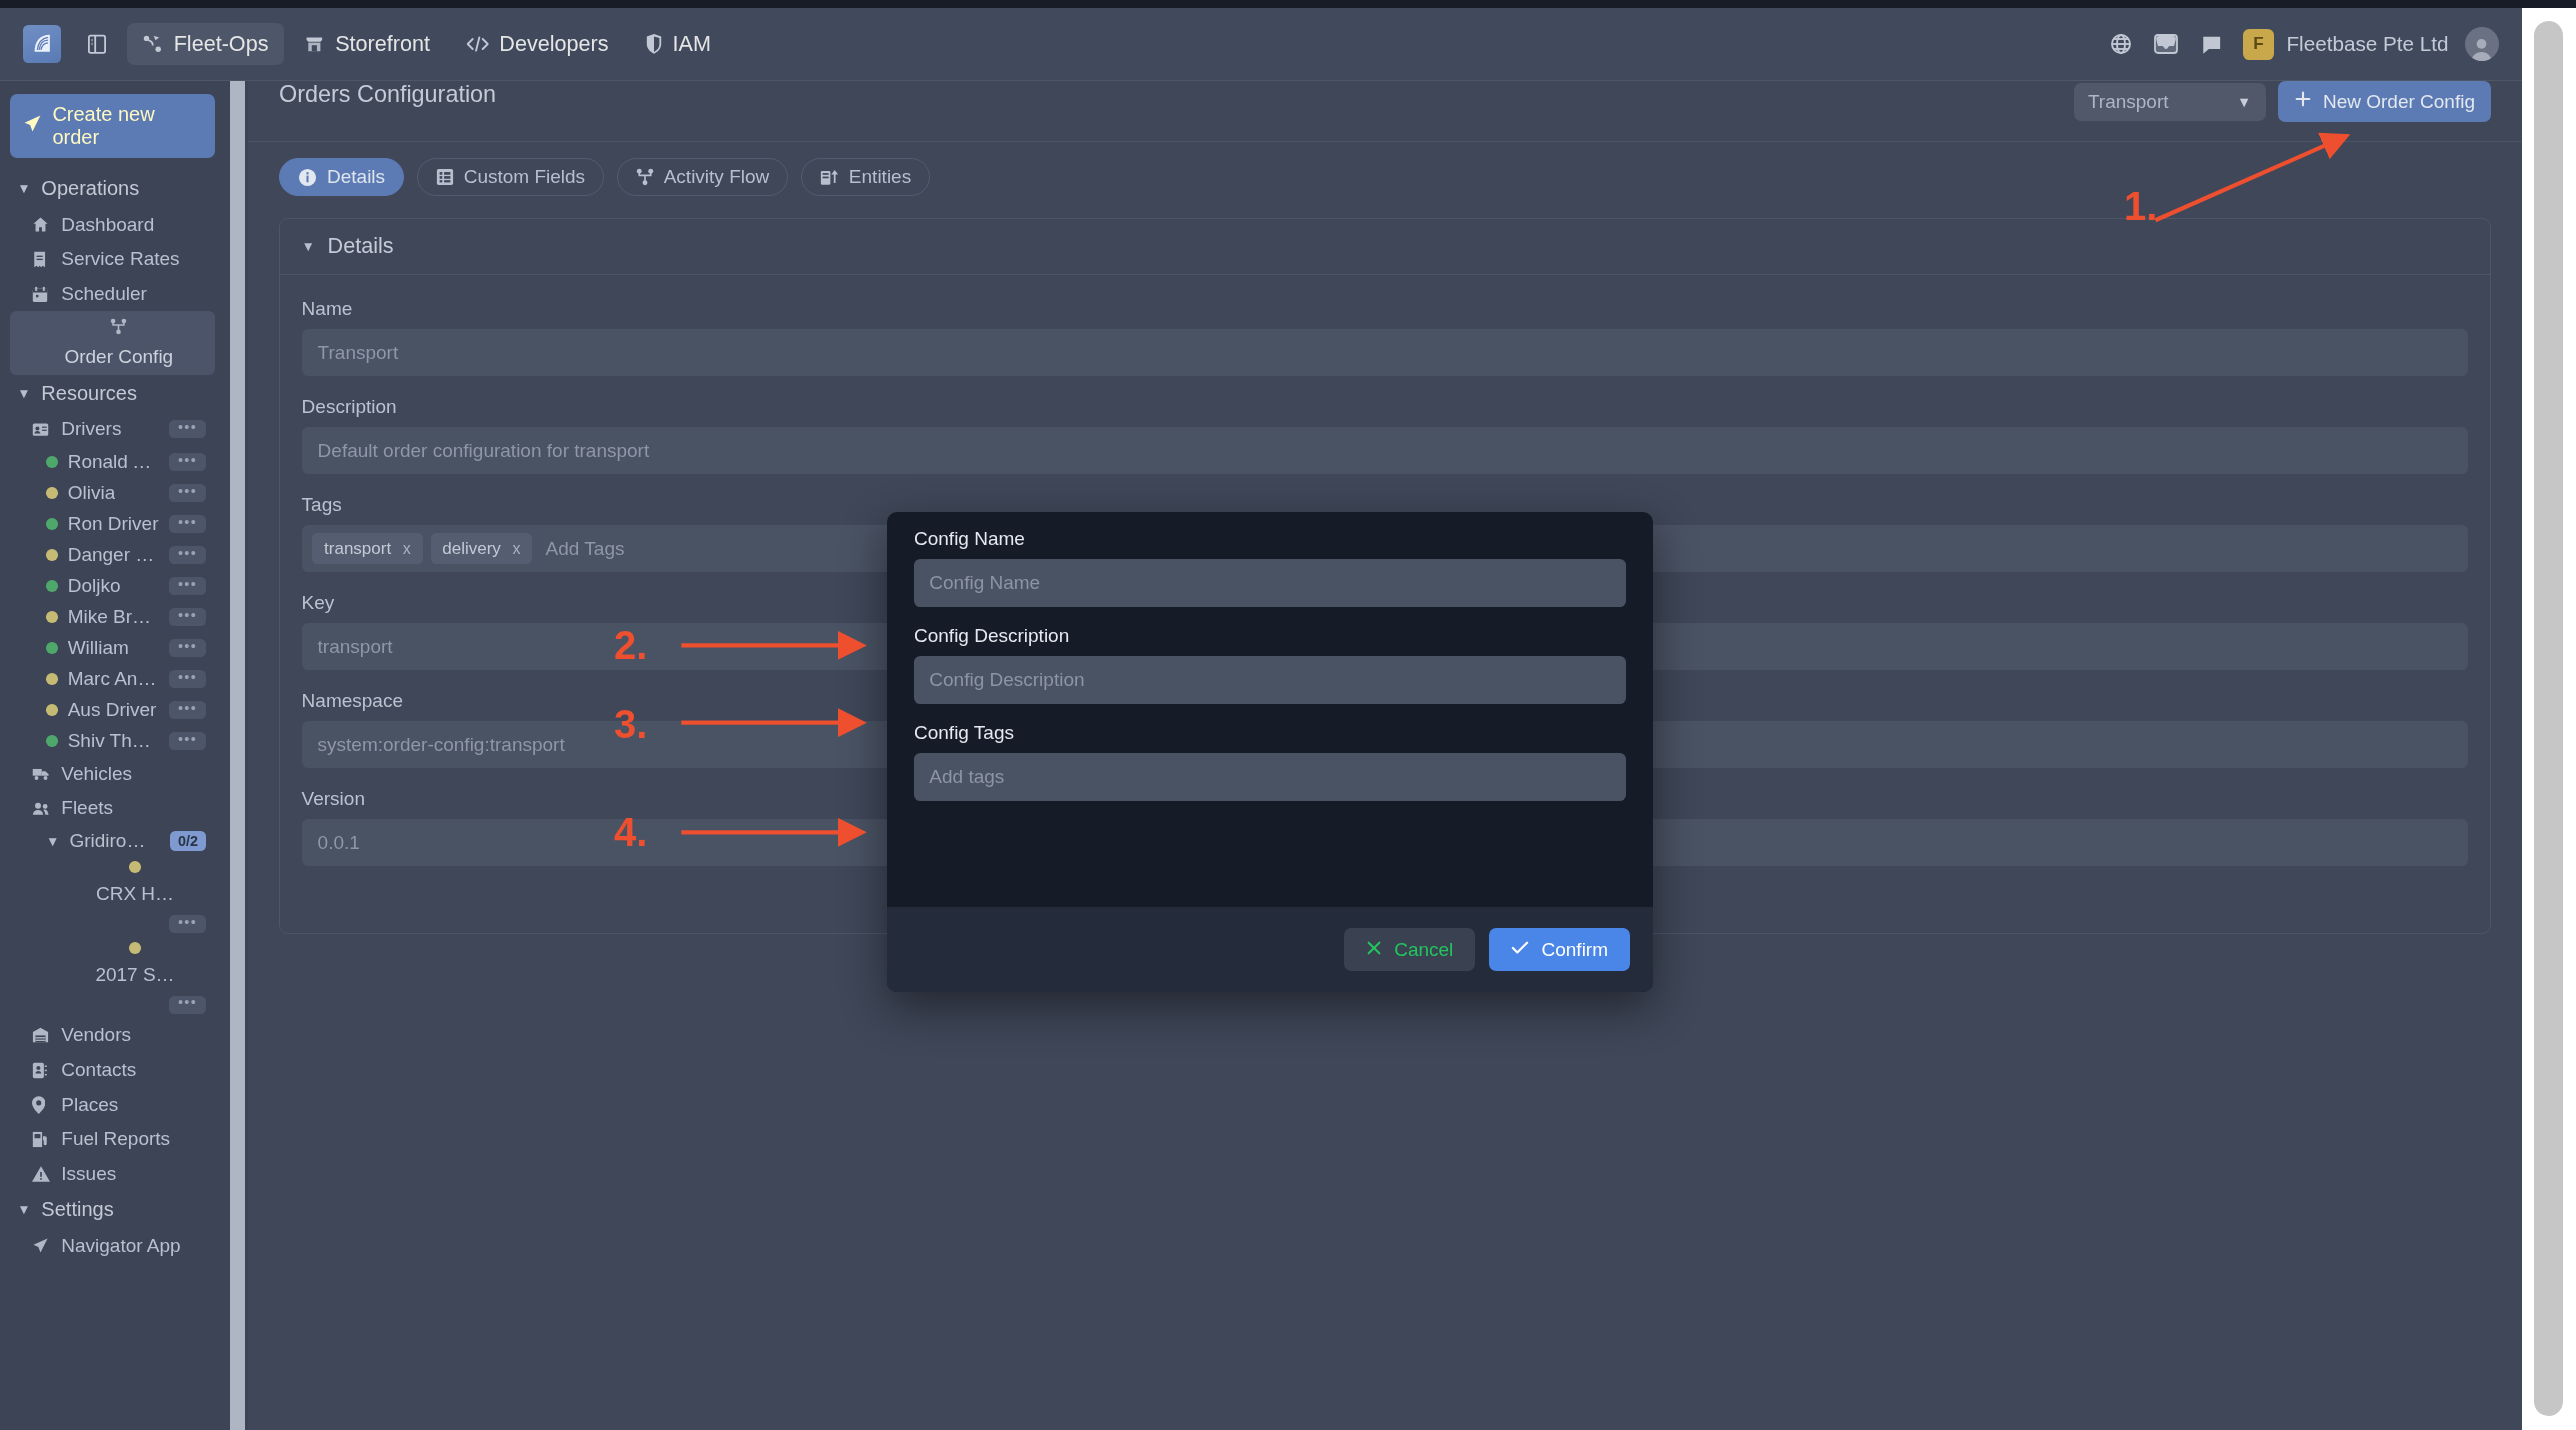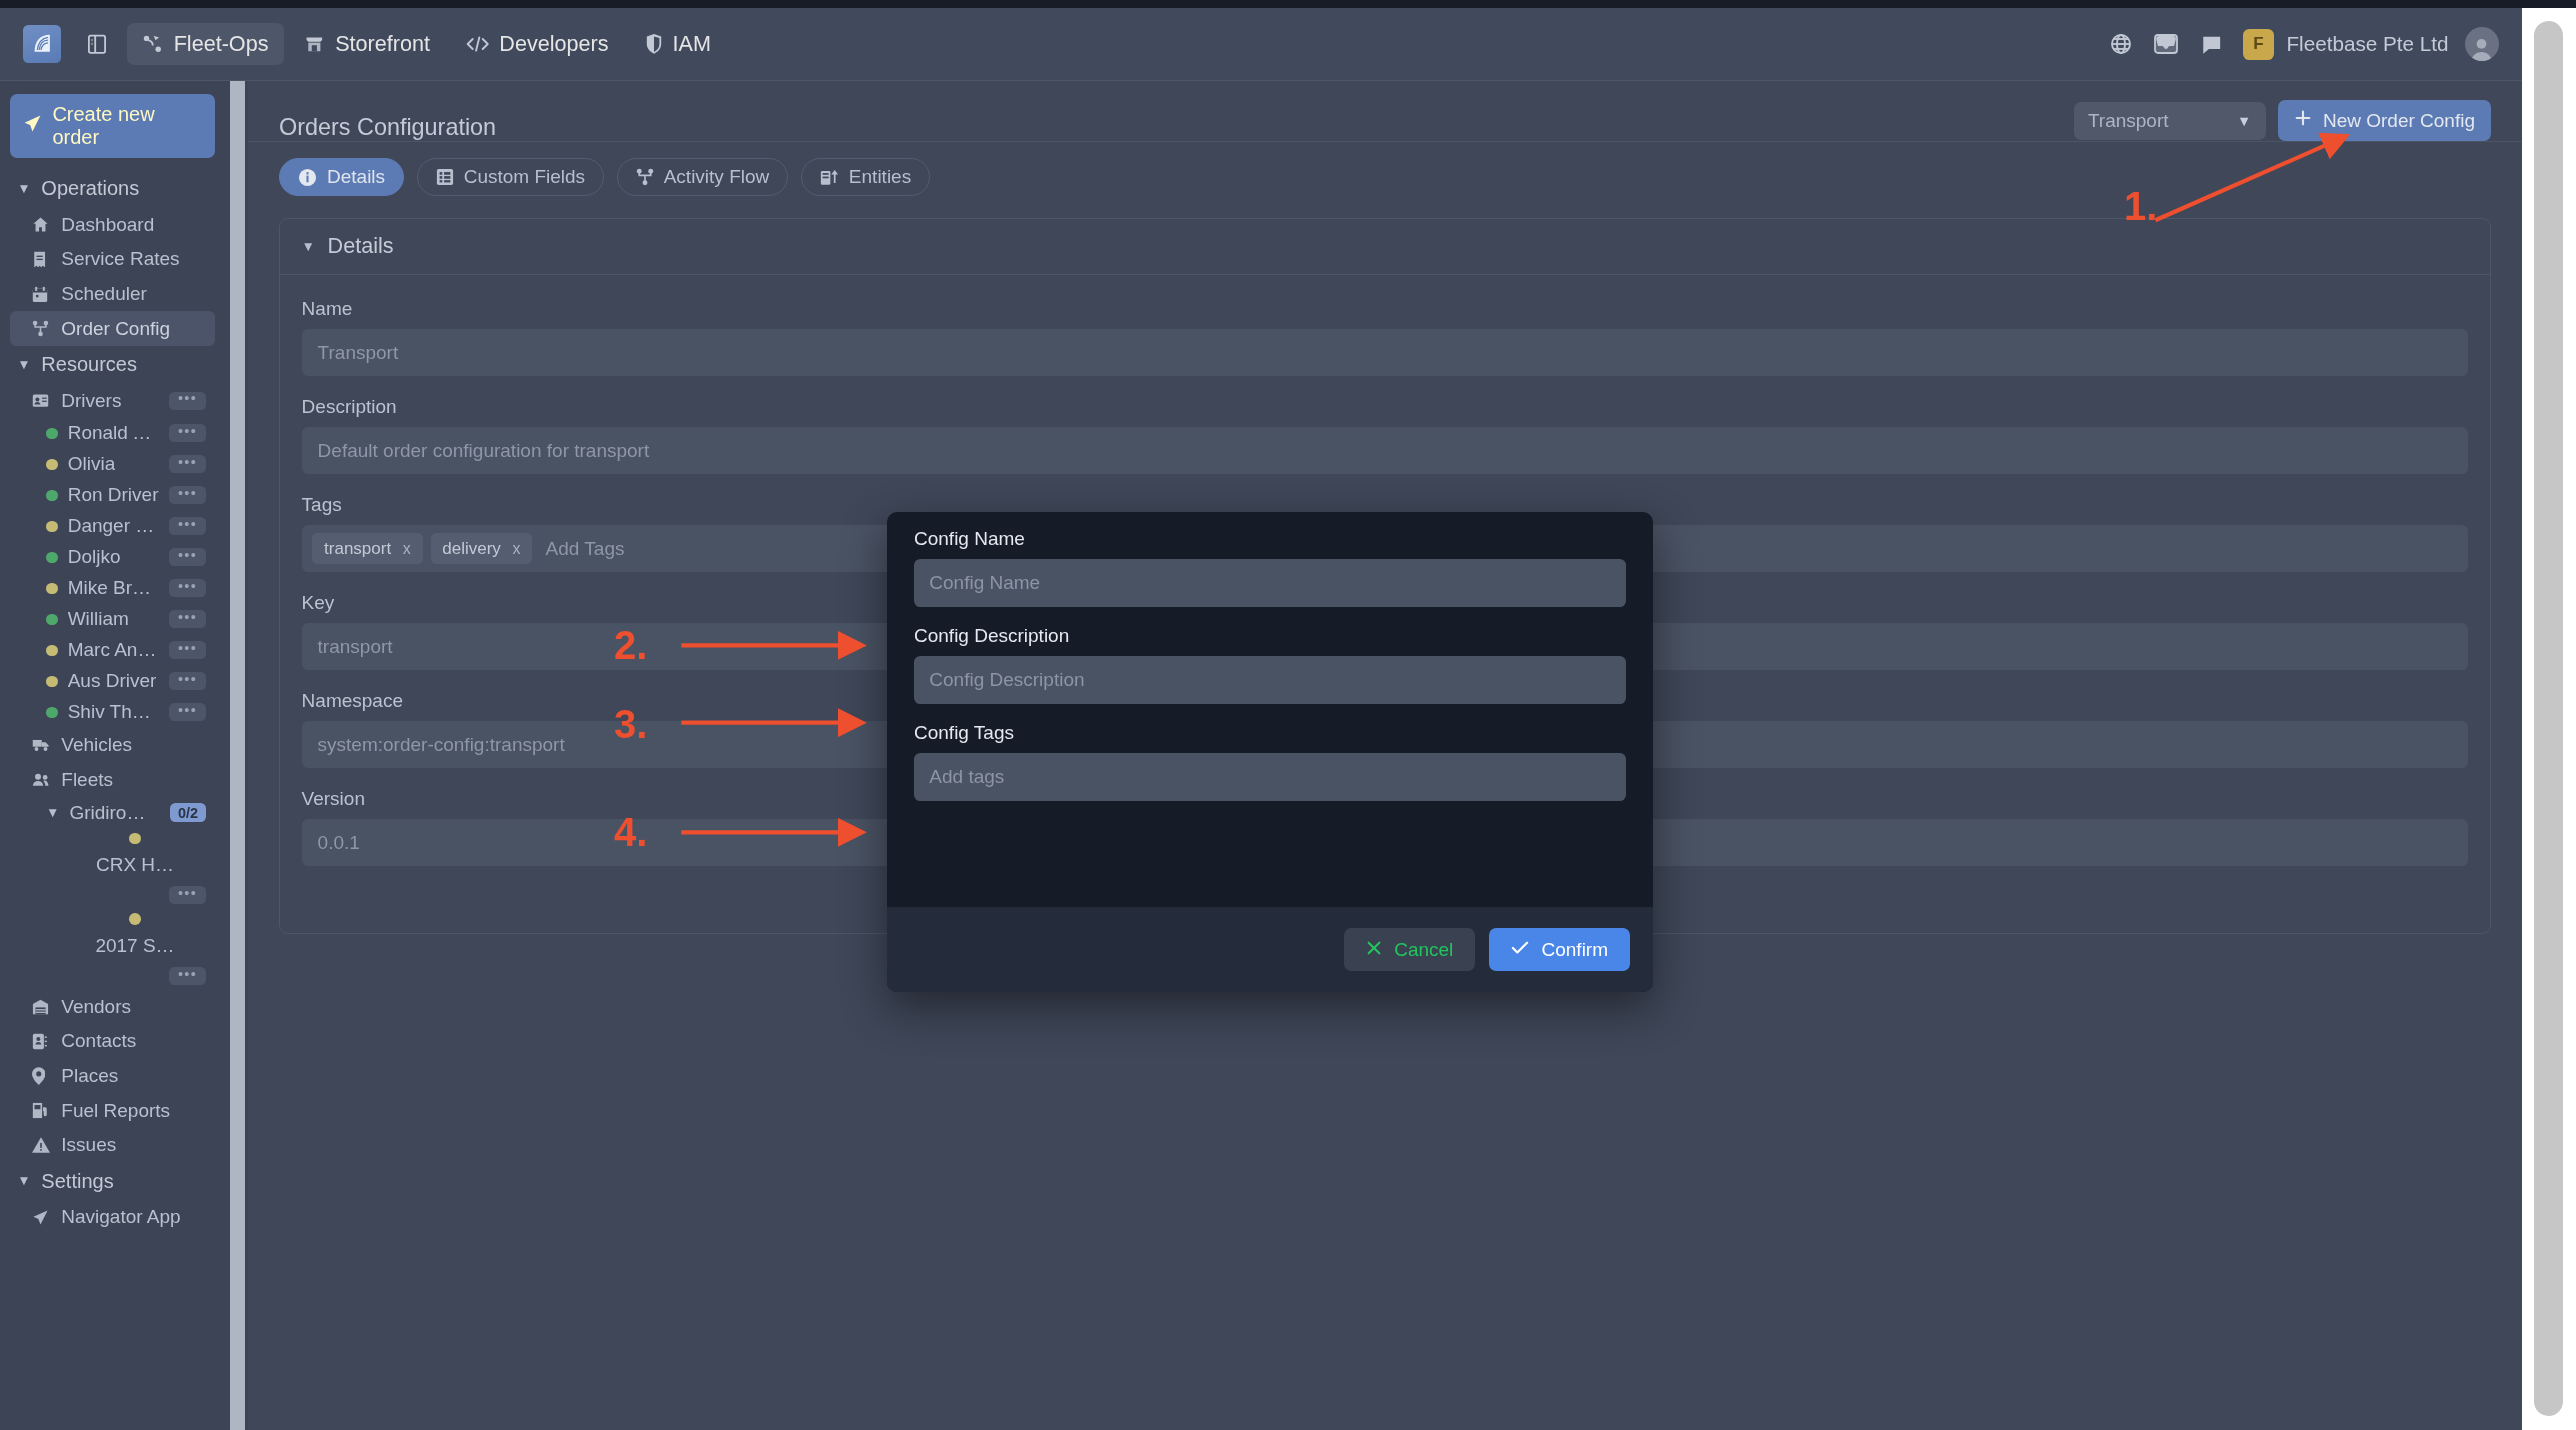--- a/index.html
+++ b/index.html
@@ -104,21 +104,21 @@
   .group-head {
     display: flex; align-items: center; gap: 10.8px;
     padding: 7.2px 7.2px; color: #c3c9d5; font-size: 20px;
   }
   .caret { font-size: 13.5px; color: #b6bdcb; line-height: 1; }
   .side-item {
     display: flex; align-items: center; gap: 11.7px;
     padding: 6.3px 9px 6.3px 21.6px; border-radius: 6.3px;
     color: #b9c0ce; font-size: 19px; white-space: nowrap;
   }
-  .side-item.active { background: #4b5468; color: #cdd3de; }
+  .side-item.active { background: #4b5468; color: #cdd3de; flex-direction: column; }
   .side-item .ico { display:flex; align-items:center; width:18px; color:#b0b7c5; }
   .side-sub {
     display: flex; align-items: center; gap: 10px;
     padding: 4.5px 9px 4.5px 36px; color: #b9c0ce; font-size: 19px;
     white-space: nowrap;
   }
   .side-sub2 {
     display: flex; align-items: center; gap: 10px;
     padding: 4.5px 9px 4.5px 54px; color: #b9c0ce; font-size: 19px;
     white-space: nowrap;
@@ -138,21 +138,21 @@
   }
   .side-label { overflow:hidden; text-overflow:ellipsis; }
 
   
   .main {
     position: absolute; top: 81px; left: 248px;
     width: 2274px; height: 1350px;
     background: #3f4758;
   }
   .main-head {
-    height: 61px; display: flex; align-items: flex-end;
+    height: 61px; display: flex; align-items: flex-start;
     padding: 0 31px; border-bottom: 0.9px solid #4b5365;
   }
   .page-title { color: #c5cbd6; font-size: 23.4px; }
   .head-actions { margin-left: auto; display: flex; align-items: center; gap: 12.6px; }
   .select {
     display: flex; align-items: center; gap: 16px;
     background: #505869; border-radius: 7.2px;
     padding: 8px 14.4px; width: 192px; color: #aeb5c3; font-size: 19px;
   }
   .select .chev { margin-left: auto; font-size: 14.4px; color: #c8ced9; }

